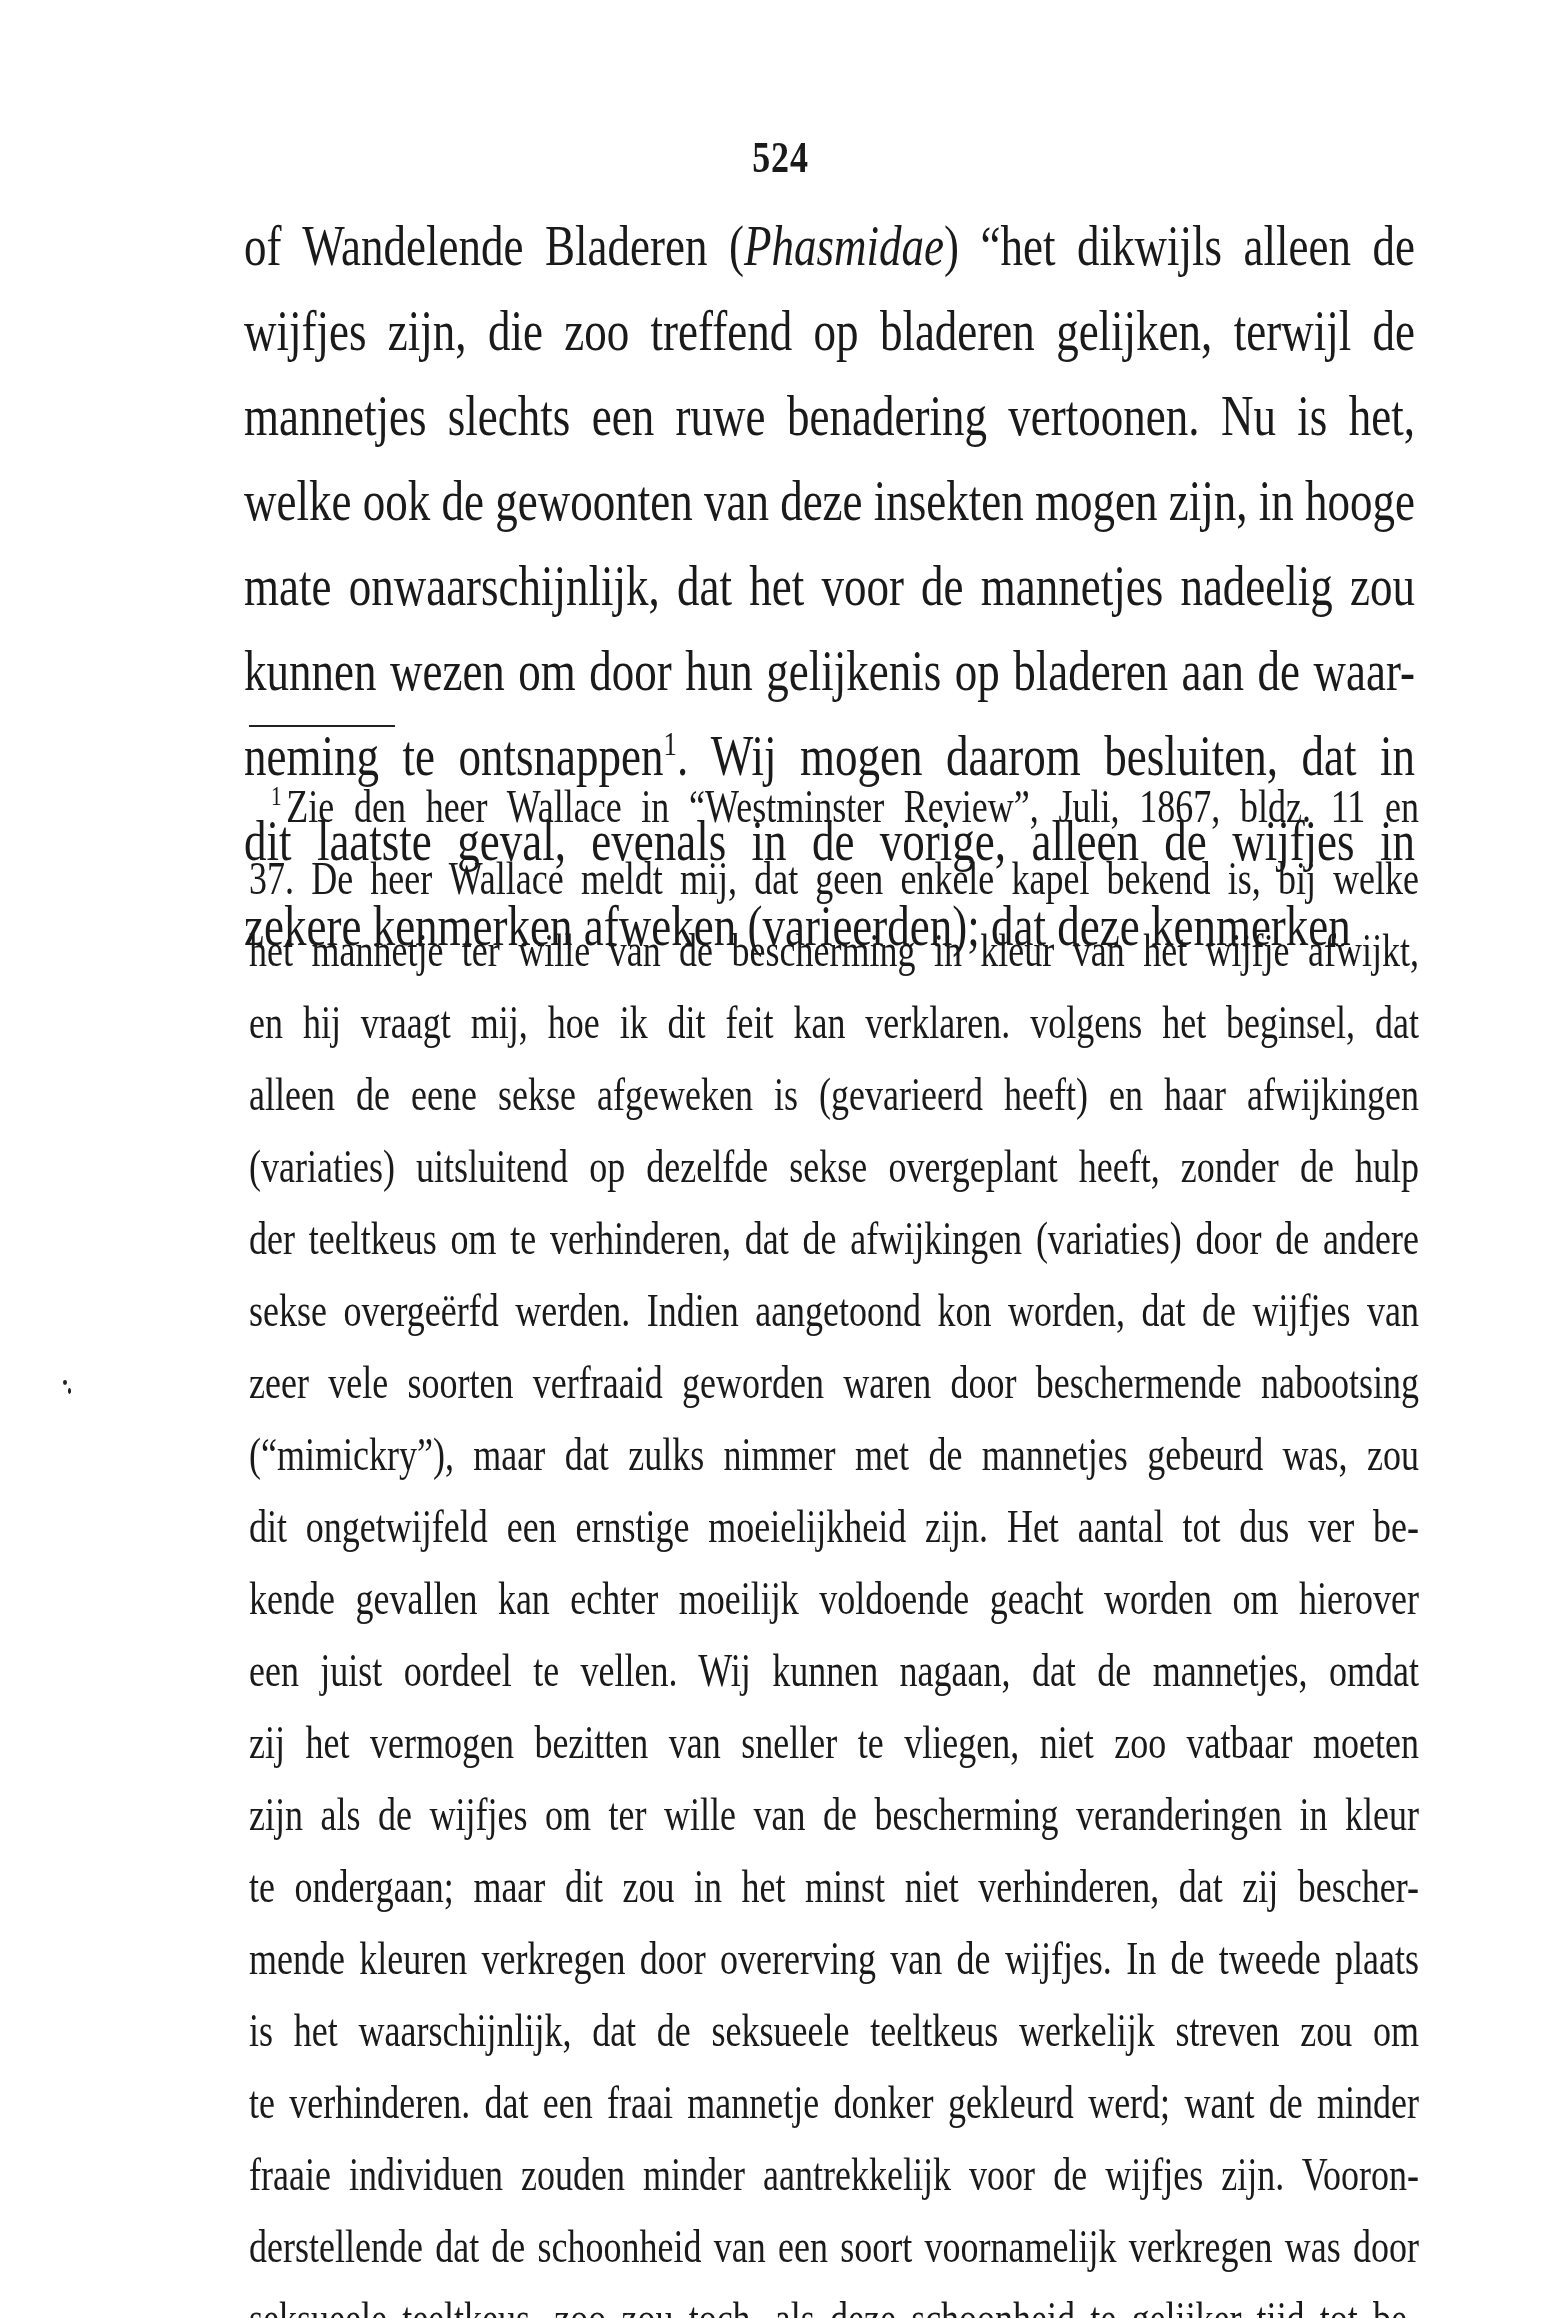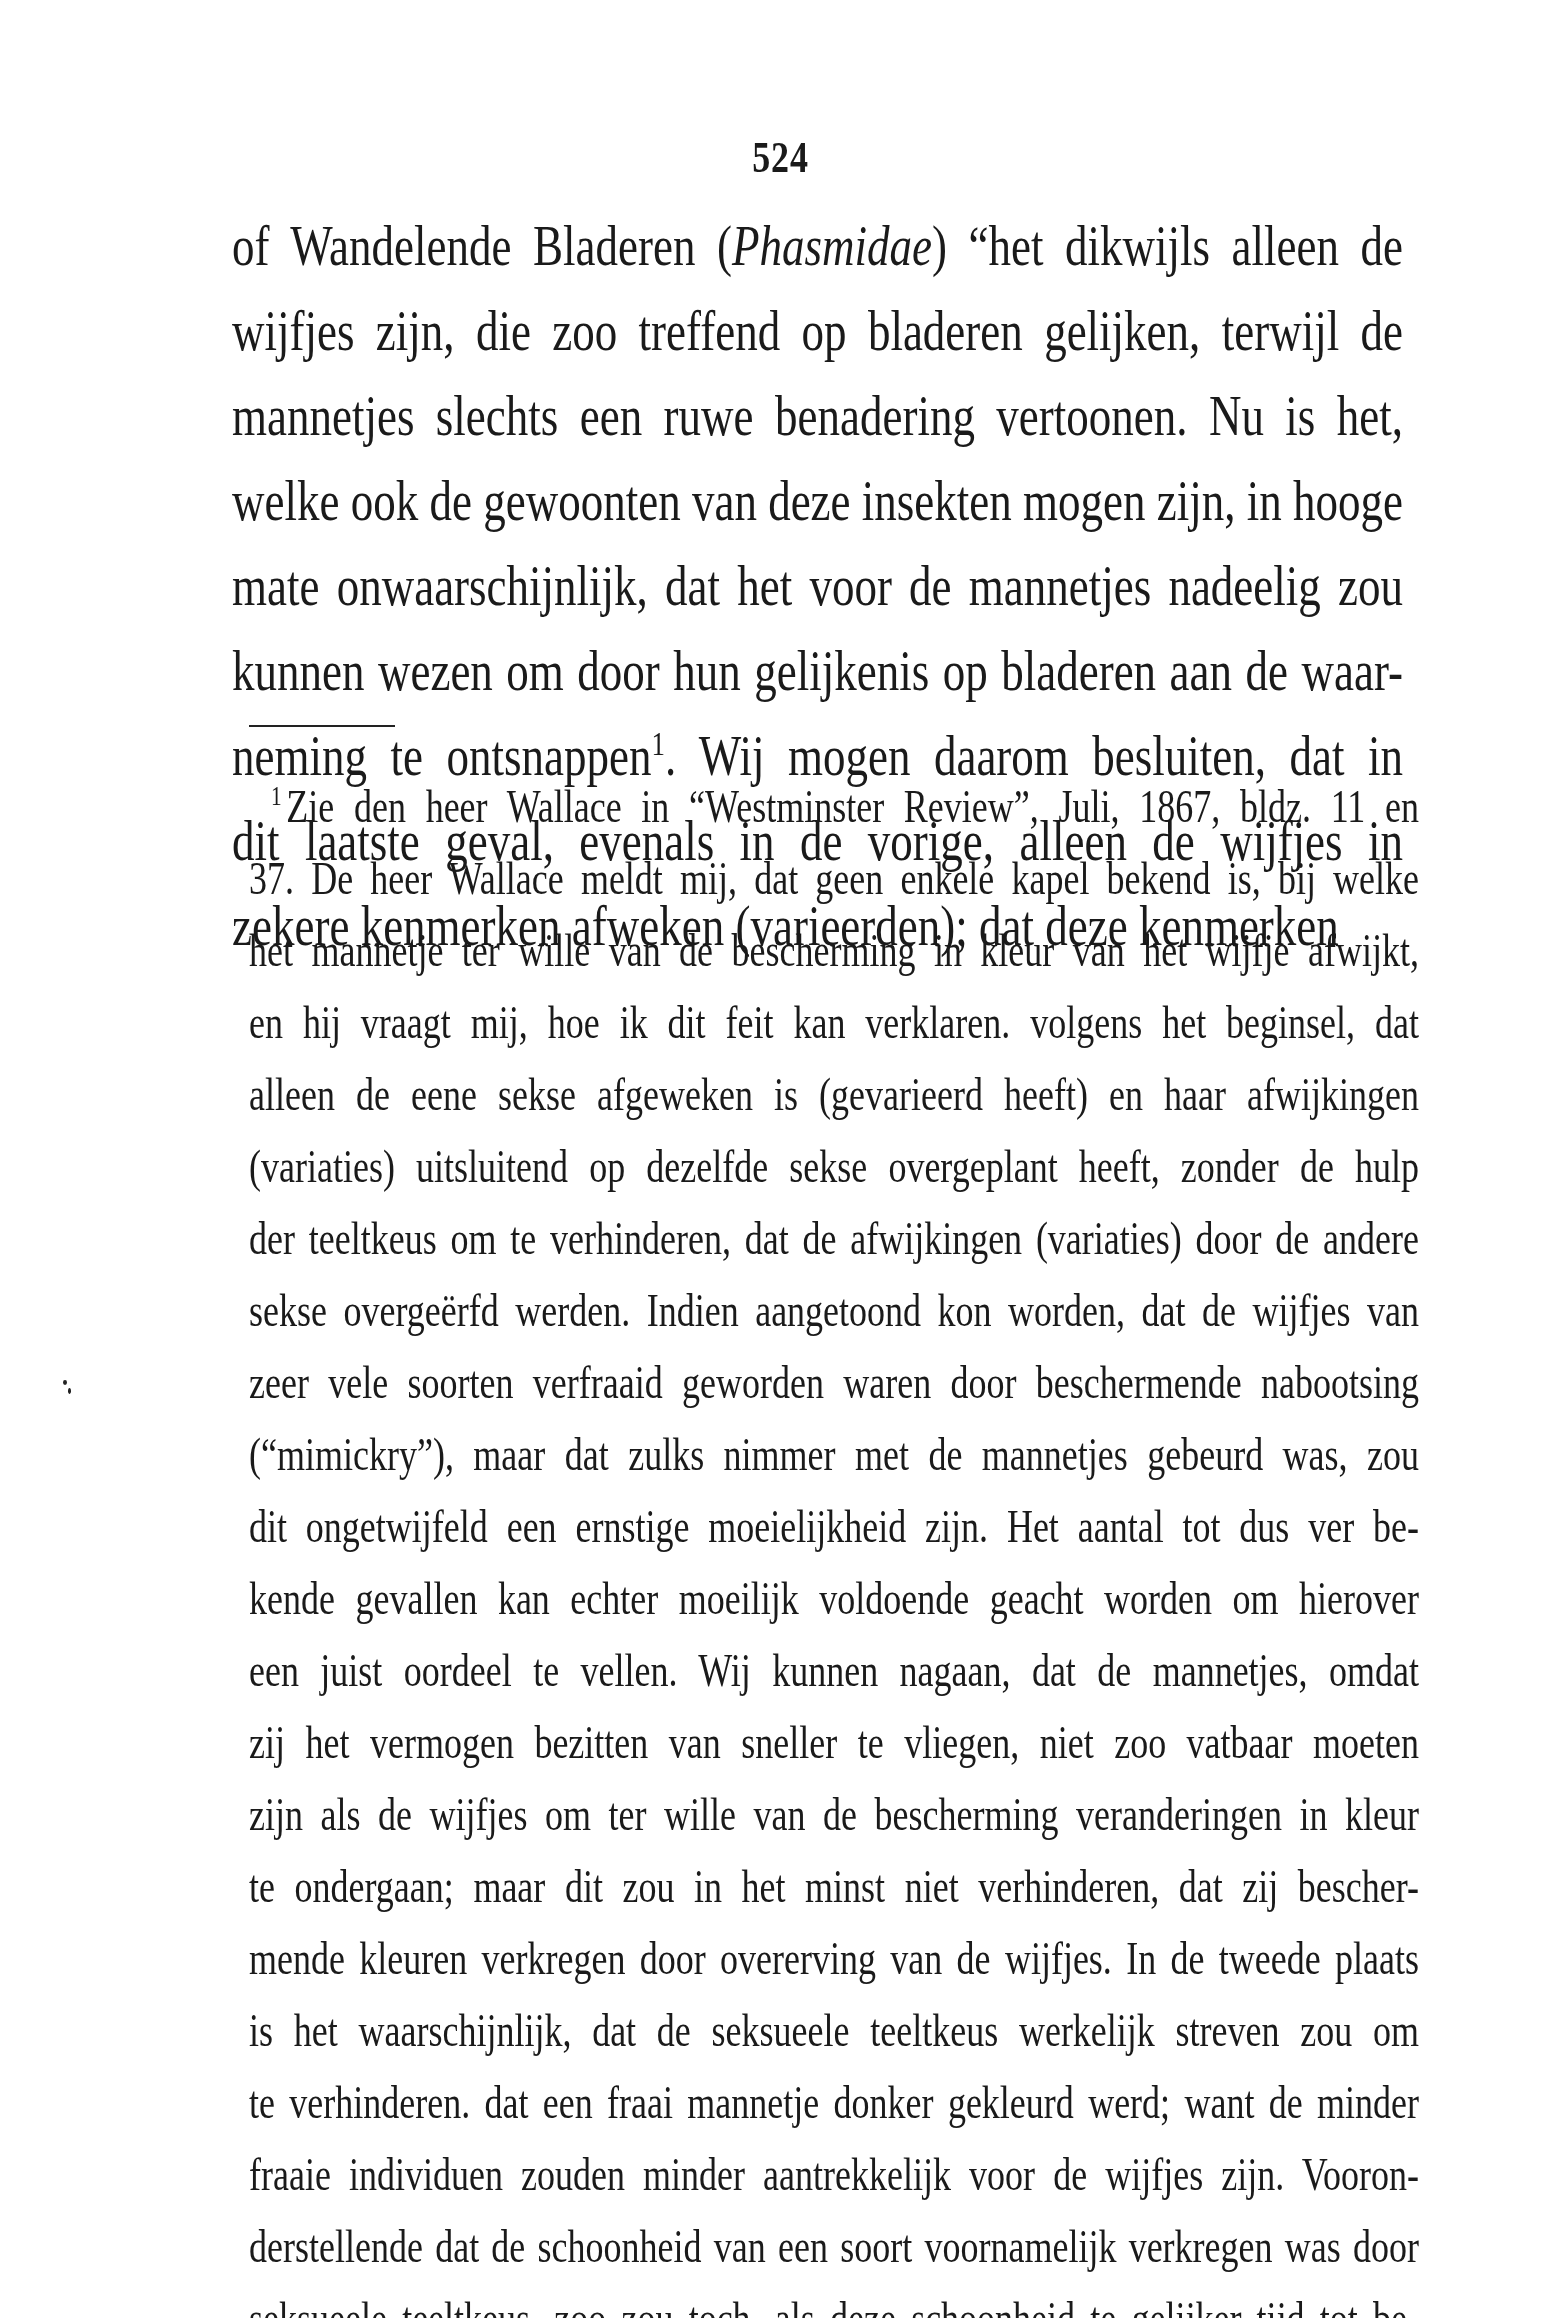--- a/index.html
+++ b/index.html
@@ -23,21 +23,21 @@
     text-align: center;
     font-size: 36px;
     font-weight: bold;
     letter-spacing: 0.9px;
     transform: scaleY(1.25);
     transform-origin: center top;
   }
   .main-text {
     position: absolute;
     top: 204px;
-    left: 232px;
+    left: 244px;
     width: 1171px;
   }
   .line {
     display: block;
     height: 85px;
     line-height: 85px;
     font-size: 45px;
     text-align: justify;
     text-align-last: justify;
     white-space: nowrap;

